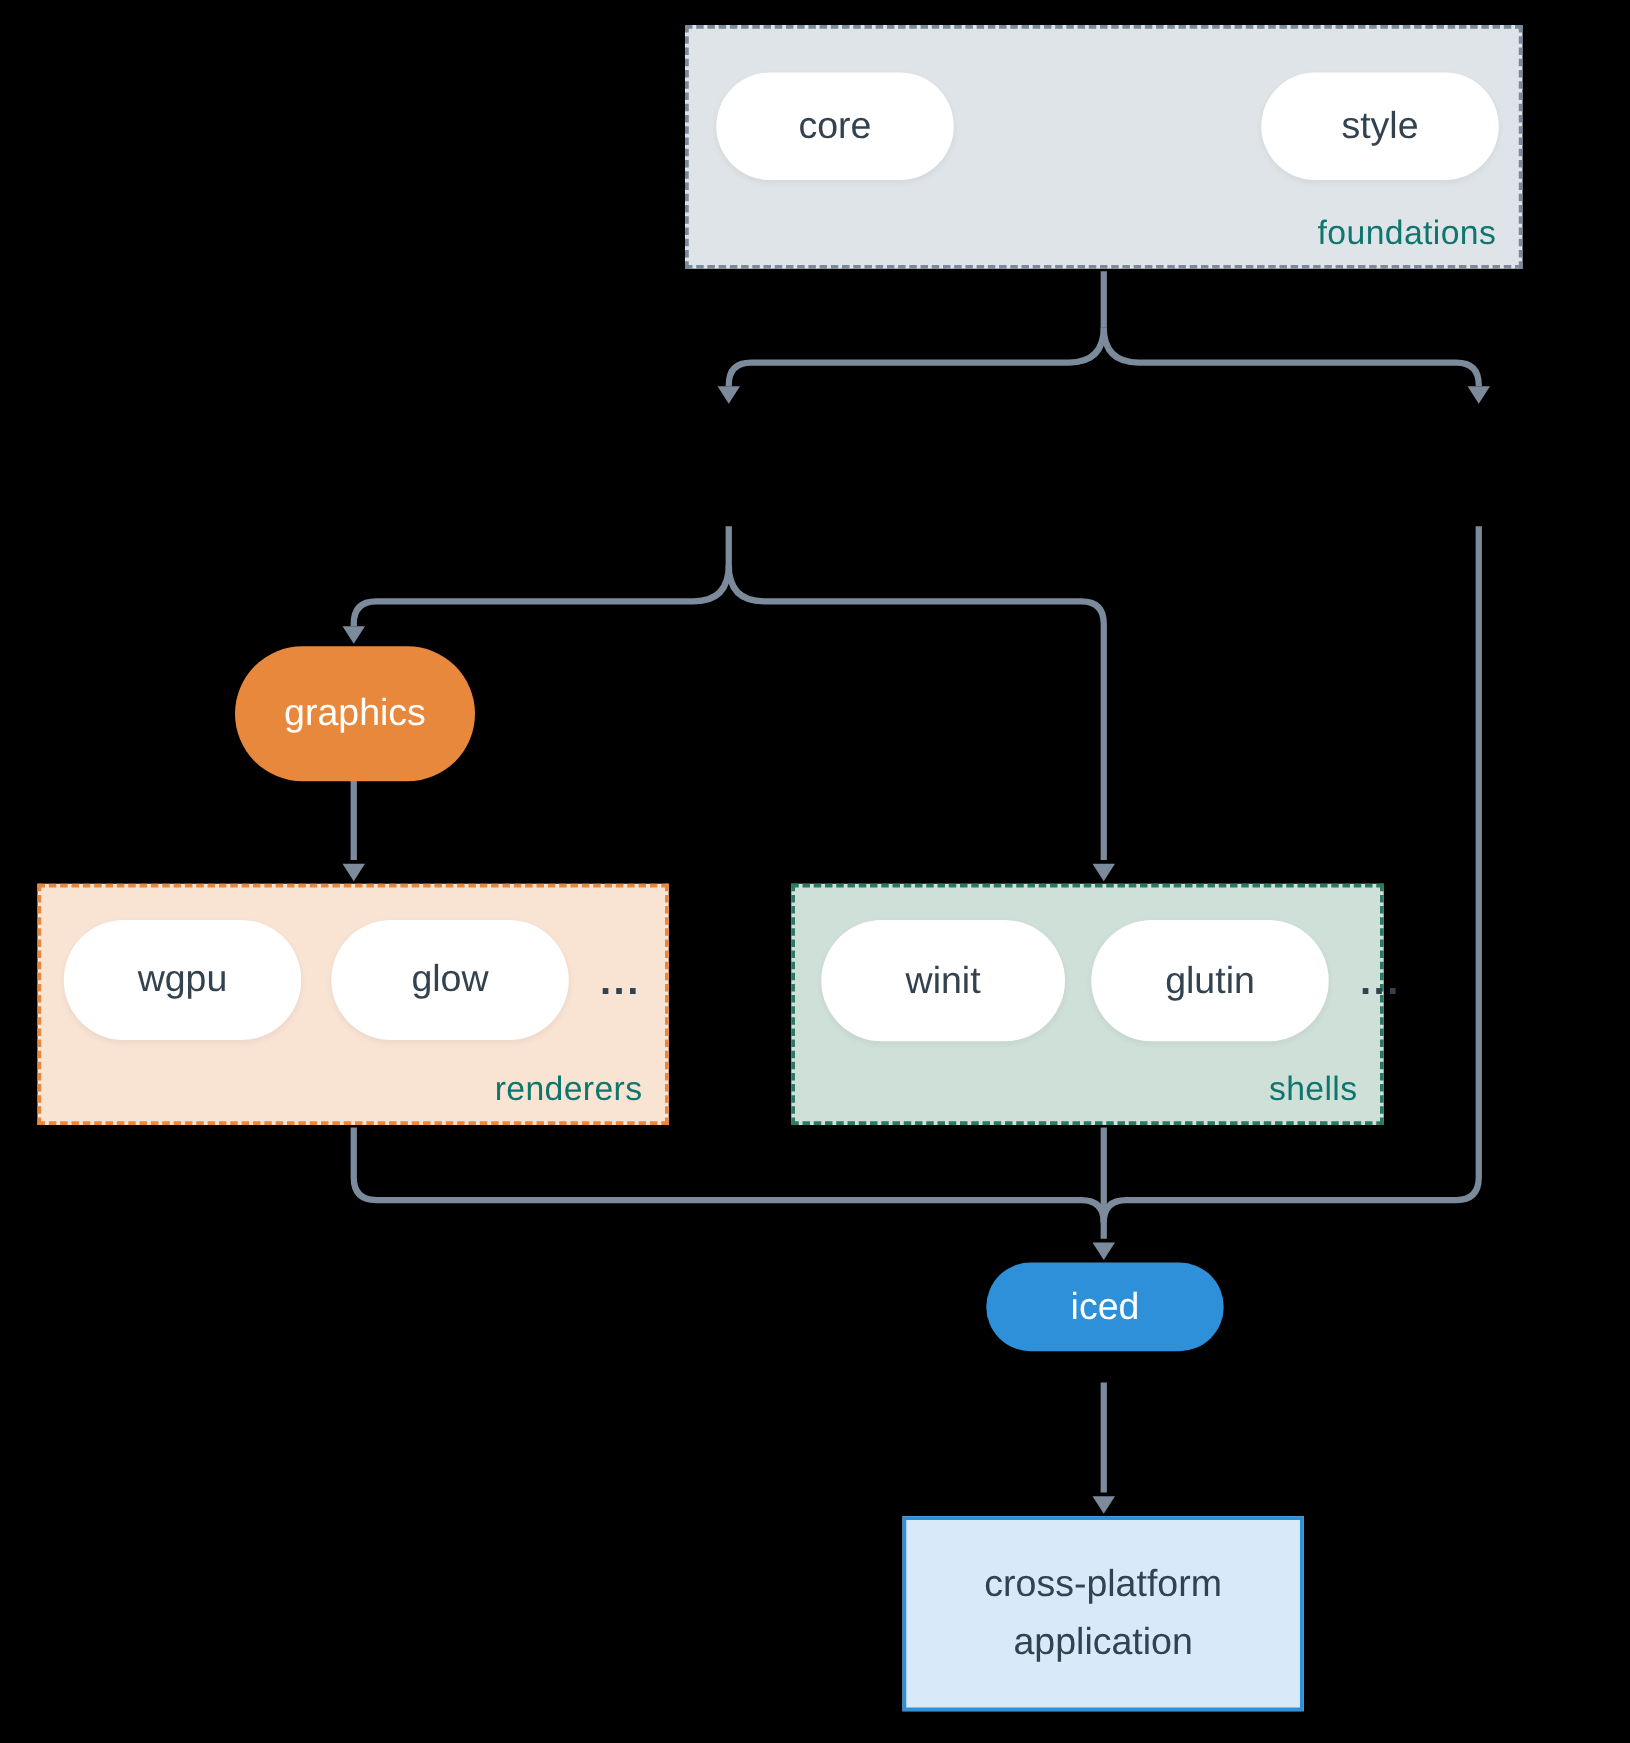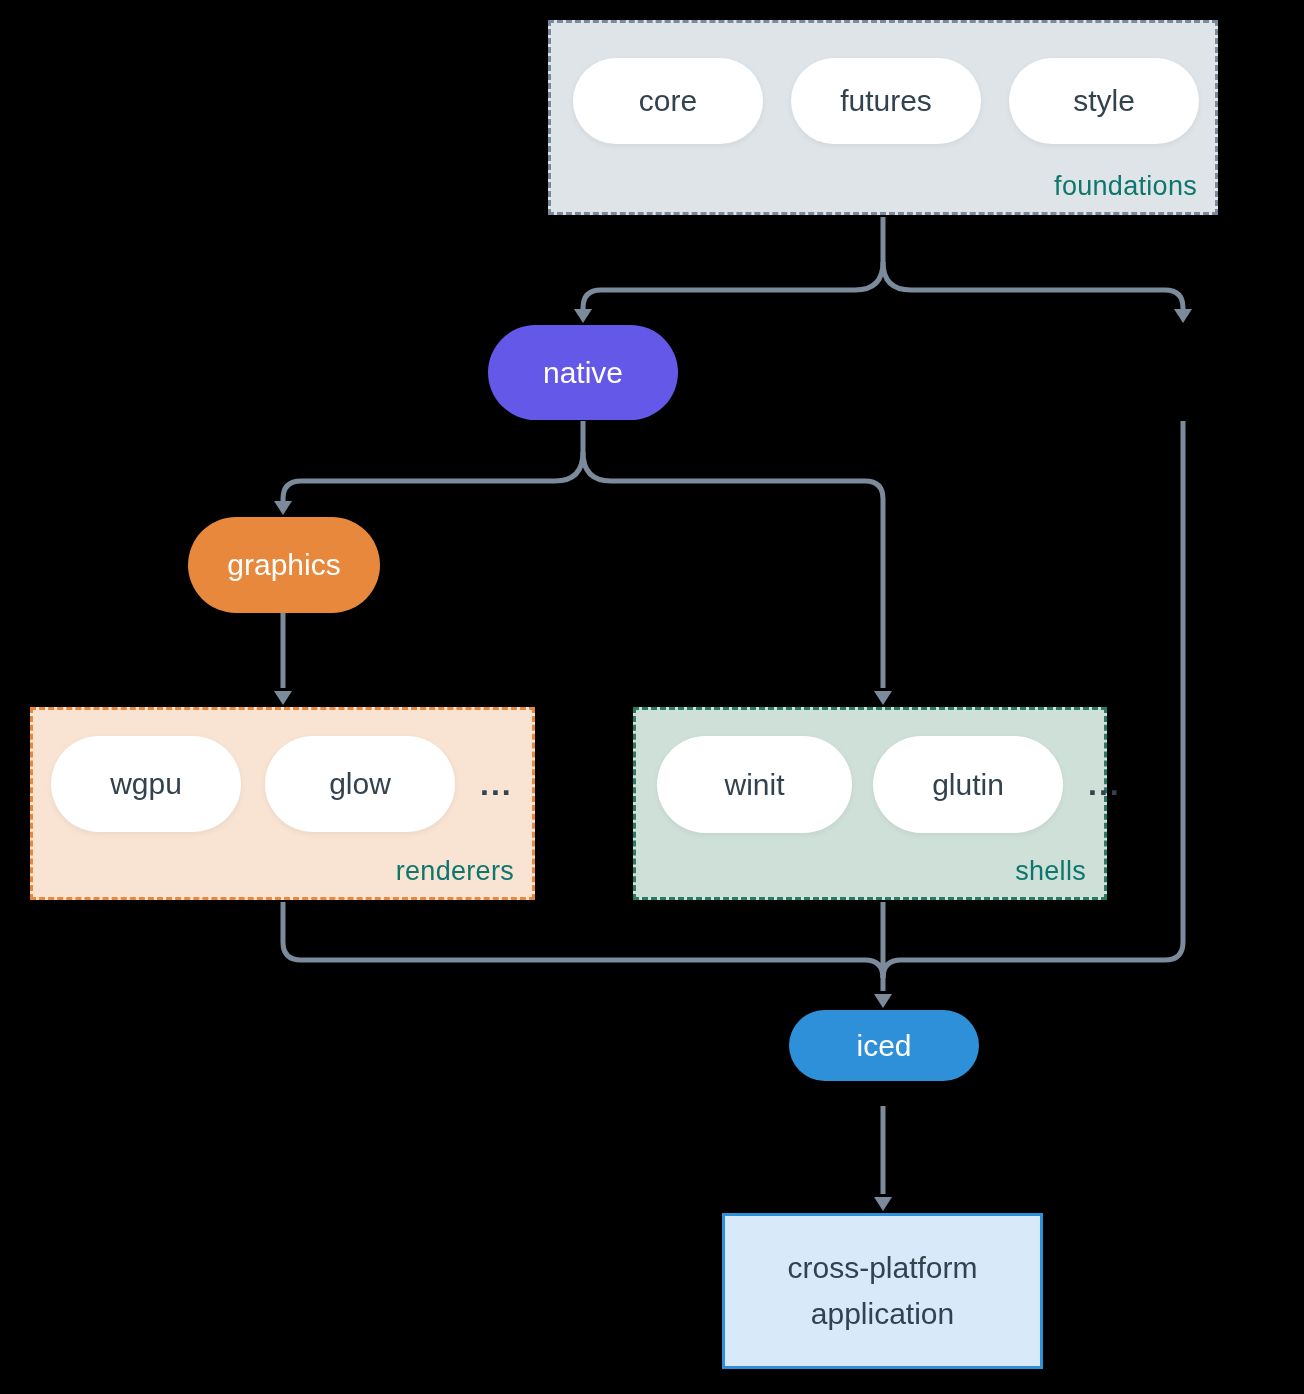--- a/index.html
+++ b/index.html
@@ -26,21 +26,21 @@
   
   .pill{
     position:absolute;display:flex;align-items:center;justify-content:center;
     background:#fff;color:#33424f;font-size:30px;
     border-radius:60px;box-shadow:0 2px 6px rgba(0,0,0,0.06);
   }
   .node{position:absolute;display:flex;align-items:center;justify-content:center;
     color:#fff;font-size:30px;border-radius:60px;}
   #node-native{left:488px;top:325px;width:190px;height:95px;background:#6458e9;}
   #node-web{left:1088px;top:325px;width:190px;height:95px;background:#6458e9;}
-  #node-graphics{left:188px;top:517px;width:192px;height:96px;background:#e8883c;}
+  #node-graphics{left:188px;top:517px;width:192px;height:108px;background:#e8883c;}
   #node-iced{left:789px;top:1010px;width:190px;height:71px;background:#2e90d9;text-align:right;}
   
   #pill-core{left:22px;top:35px;width:190px;height:86px;}
   #pill-futures{left:240px;top:35px;width:190px;height:86px;}
   #pill-style{left:458px;top:35px;width:190px;height:86px;}
   
   #pill-wgpu{left:18px;top:26px;width:190px;height:96px;}
   #pill-glow{left:232px;top:26px;width:190px;height:96px;}
   
   #pill-winit{left:21px;top:26px;width:195px;height:97px;}
@@ -89,26 +89,24 @@
     <path d="M1183 421 V942 Q1183 960 1165 960 H901 Q883 960 883 978"></path>
     <path d="M883 902 V991"></path>
     <polygon points="874,994 892,994 883,1008"></polygon>
 
     <path d="M883 1106 V1194"></path>
     <polygon points="874,1197 892,1197 883,1211"></polygon>
   </svg>
 
   <div class="group" id="foundations">
     <div class="pill" id="pill-core">core</div>
-    <div class="pill" id="pill-futures">futures</div>
     <div class="pill" id="pill-style">style</div>
     <div class="group-label">foundations</div>
   </div>
 
-  <div class="node" id="node-native">native</div>
 
   <div class="node" id="node-graphics">graphics</div>
 
   <div class="group" id="renderers">
     <div class="pill" id="pill-wgpu">wgpu</div>
     <div class="pill" id="pill-glow">glow</div>
     <div class="ellipsis">...</div>
     <div class="group-label">renderers</div>
   </div>
 

